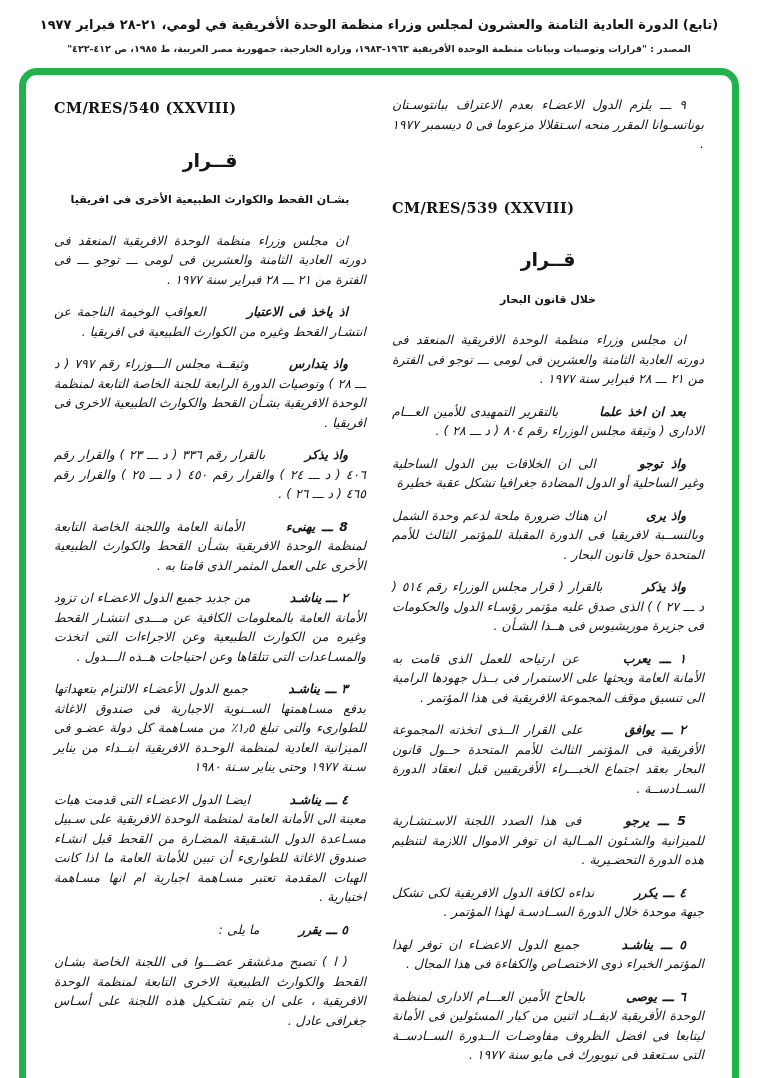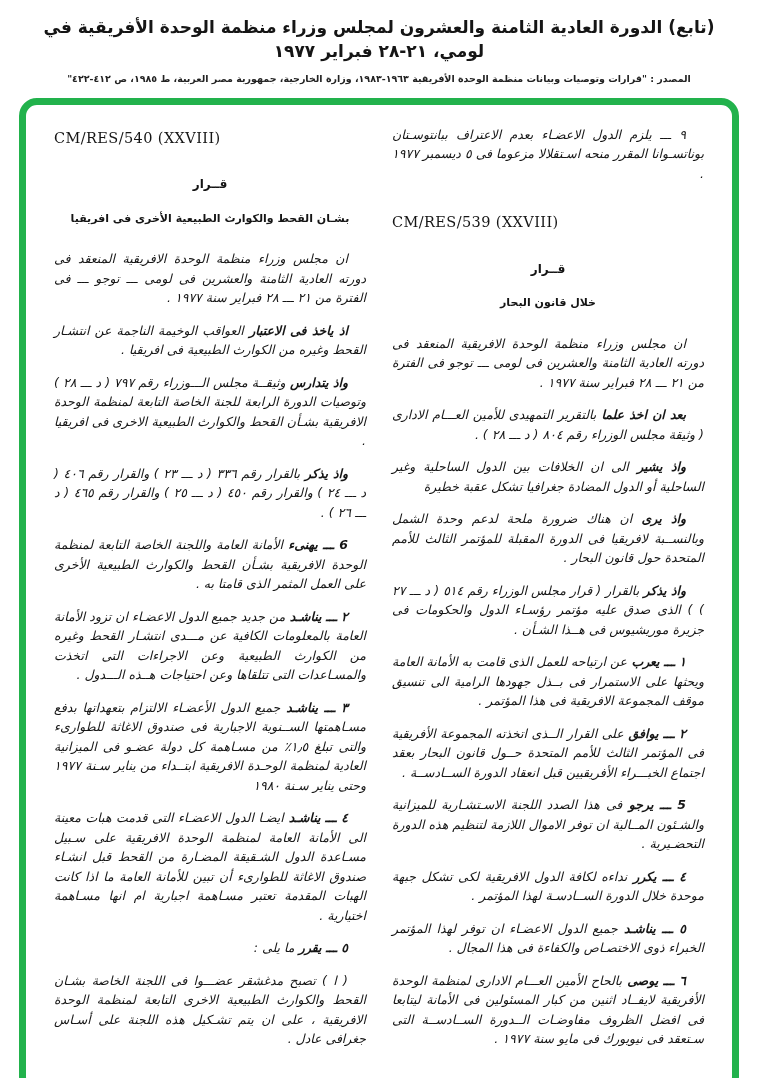--- a/index.html
+++ b/index.html
@@ -16,21 +16,21 @@
     color: #151515;
     font-family: "DejaVu Sans", sans-serif;
     padding-top: 16px;
   }
   .header {
     direction: rtl;
     text-align: center;
     padding: 0 30px;
   }
   .header-line1 {
-    font-size: 17px;
+    font-size: 13px;
     font-weight: bold;
     line-height: 1.4;
   }
   .header-line2 {
     font-size: 9.5px;
     font-weight: bold;
     margin-top: 9px;
     color: #222;
   }
   .doc-frame {
@@ -53,42 +53,42 @@
     text-align: justify;
     font-size: 12.5px;
     line-height: 1.56;
   }
   .res-code {
     direction: ltr;
     text-align: left;
     font-family: "DejaVu Serif", serif;
     font-size: 14.5px;
     letter-spacing: 0.4px;
-    font-weight: 400;
+    font-weight: 700;
     margin: 2px 0 0 0;
   }
-  .col-right .res-code { margin-top: 28px; }
+  .col-right .res-code { margin-top: 43px; }
   .res-title {
     text-align: center;
     font-weight: bold;
-    font-size: 12px;
+    font-size: 19px;
     margin: 26px 0 16px 0;
   }
   .res-subtitle {
     text-align: center;
     font-weight: bold;
     font-size: 11px;
     margin: 0 0 22px 0;
   }
   .para {
     margin: 0 0 13px 0;
     text-indent: 18px;
     font-style: italic;
   }
-  .para b { font-weight: bold; }
+  .para b { font-weight: bold; margin-left: 35px; }
 </style>
 </head>
 <body>
 
 <div class="page">
 
   <div class="header">
     <div class="header-line1">(تابع) الدورة العادية الثامنة والعشرون لمجلس وزراء منظمة الوحدة الأفريقية في لومي، ٢١-٢٨ فبراير ١٩٧٧</div>
     <div class="header-line2">المصدر : "قرارات وتوصيات وبيانات منظمة الوحدة الأفريقية ١٩٦٣-١٩٨٣، وزارة الخارجية، جمهورية مصر العربية، ط ١٩٨٥، ص ٤١٢-٤٢٢"</div>
   </div>
@@ -99,42 +99,42 @@
       <div class="col col-right">
         <div>
             <p class="para">٩ ـــ يلزم الدول الاعضـاء بعدم الاعتراف ببانتوسـتان بوناتسـوانا المقرر منحه اسـتقلالا مزعوما فى ٥ ديسمبر ١٩٧٧ .</p>
           </div>
         <div class="res-code">CM/RES/539 (XXVIII)</div>
         <div class="res-title">قــرار</div>
         <div class="res-subtitle">خلال قانون البحار</div>
         <div>
             <p class="para">ان مجلس وزراء منظمة الوحدة الافريقية المنعقد فى دورته العادية الثامنة والعشرين فى لومى ـــ توجو فى الفترة من ٢١ ـــ ٢٨ فبراير سنة ١٩٧٧ .</p>
             <p class="para"><b>بعد ان اخذ علما </b>بالتقرير التمهيدى للأمين العـــام الادارى ( وثيقة مجلس الوزراء رقم ٨٠٤ ( د ـــ ٢٨ ) .</p>
-            <p class="para"><b>واذ يشير </b>الى ان الخلافات بين الدول الساحلية وغير الساحلية أو الدول المضادة جغرافيا تشكل عقبة خطيرة</p>
+            <p class="para"><b>واذ توجو </b>الى ان الخلافات بين الدول الساحلية وغير الساحلية أو الدول المضادة جغرافيا تشكل عقبة خطيرة</p>
             <p class="para"><b>واذ يرى </b>ان هناك ضرورة ملحة لدعم وحدة الشمل وبالنســبة لافريقيا فى الدورة المقبلة للمؤتمر الثالث للأمم المتحدة حول قانون البحار .</p>
             <p class="para"><b>واذ يذكر </b>بالقرار ( قرار مجلس الوزراء رقم ٥١٤ ( د ـــ ٢٧ ) ) الذى صدق عليه مؤتمر رؤسـاء الدول والحكومات فى جزيرة موريشيوس فى هــذا الشـأن .</p>
             <p class="para"><b>١ ـــ يعرب </b>عن ارتياحه للعمل الذى قامت به الأمانة العامة ويحثها على الاستمرار فى بــذل جهودها الرامية الى تنسيق موقف المجموعة الافريقية فى هذا المؤتمر .</p>
             <p class="para"><b>٢ ـــ يوافق </b>على القرار الــذى اتخذته المجموعة الأفريقية فى المؤتمر الثالث للأمم المتحدة حــول قانون البحار بعقد اجتماع الخبـــراء الأفريقيين قبل انعقاد الدورة الســادســة .</p>
             <p class="para"><b>5 ـــ يرجو </b>فى هذا الصدد اللجنة الاسـتشـارية للميزانية والشـئون المــالية ان توفر الاموال اللازمة لتنظيم هذه الدورة التحضـيرية .</p>
             <p class="para"><b>٤ ـــ يكرر </b>نداءه لكافة الدول الافريقية لكى تشكل جبهة موحدة خلال الدورة الســادسـة لهذا المؤتمر .</p>
             <p class="para"><b>٥ ـــ يناشـد </b>جميع الدول الاعضـاء ان توفر لهذا المؤتمر الخبراء ذوى الاختصـاص والكفاءة فى هذا المجال .</p>
             <p class="para"><b>٦ ـــ يوصى </b>بالحاح الأمين العـــام الادارى لمنظمة الوحدة الأفريقية لايفــاد اثنين من كبار المسئولين فى الأمانة ليتابعا فى افضل الظروف مفاوضـات الــدورة الســادســة التى سـتعقد فى نيويورك فى مايو سنة ١٩٧٧ .</p>
           </div>
       </div>
 
       <div class="col col-left">
         <div class="res-code">CM/RES/540 (XXVIII)</div>
         <div class="res-title">قــرار</div>
         <div class="res-subtitle">بشـان القحط والكوارث الطبيعية الأخرى فى افريقيا</div>
         <div>
             <p class="para">ان مجلس وزراء منظمة الوحدة الافريقية المنعقد فى دورته العادية الثامنة والعشرين فى لومى ـــ توجو ـــ فى الفترة من ٢١ ـــ ٢٨ فبراير سنة ١٩٧٧ .</p>
             <p class="para"><b>اذ ياخذ فى الاعتبار </b>العواقب الوخيمة الناجمة عن انتشـار القحط وغيره من الكوارث الطبيعية فى افريقيا .</p>
             <p class="para"><b>واذ يتدارس </b>وثيقــة مجلس الـــوزراء رقم ٧٩٧ ( د ـــ ٢٨ ) وتوصيات الدورة الرابعة للجنة الخاصة التابعة لمنظمة الوحدة الافريقية بشـأن القحط والكوارث الطبيعية الاخرى فى افريقيا .</p>
             <p class="para"><b>واذ يذكر </b>بالقرار رقم ٣٣٦ ( د ـــ ٢٣ ) والقرار رقم ٤٠٦ ( د ـــ ٢٤ ) والقرار رقم ٤٥٠ ( د ـــ ٢٥ ) والقرار رقم ٤٦٥ ( د ـــ ٢٦ ) .</p>
-            <p class="para"><b>6 ـــ يهنىء </b>الأمانة العامة واللجنة الخاصة التابعة لمنظمة الوحدة الافريقية بشـأن القحط والكوارث الطبيعية الأخرى على العمل المثمر الذى قامتا به .</p>
+            <p class="para"><b>8 ـــ يهنىء </b>الأمانة العامة واللجنة الخاصة التابعة لمنظمة الوحدة الافريقية بشـأن القحط والكوارث الطبيعية الأخرى على العمل المثمر الذى قامتا به .</p>
             <p class="para"><b>٢ ـــ يناشـد </b>من جديد جميع الدول الاعضـاء ان تزود الأمانة العامة بالمعلومات الكافية عن مـــدى انتشـار القحط وغيره من الكوارث الطبيعية وعن الاجراءات التى اتخذت والمسـاعدات التى تتلقاها وعن احتياجات هــذه الـــدول .</p>
             <p class="para"><b>٣ ـــ يناشـد </b>جميع الدول الأعضـاء الالتزام بتعهداتها بدفع مسـاهمتها الســنوية الاجبارية فى صندوق الاغاثة للطوارىء والتى تبلغ ١٫٥٪ من مسـاهمة كل دولة عضـو فى الميزانية العادية لمنظمة الوحـدة الافريقية ابتــداء من يناير سـنة ١٩٧٧ وحتى يناير سـنة ١٩٨٠</p>
             <p class="para"><b>٤ ـــ يناشـد </b>ايضـا الدول الاعضـاء التى قدمت هبات معينة الى الأمانة العامة لمنظمة الوحدة الافريقية على سـبيل مسـاعدة الدول الشـقيقة المضـارة من القحط قبل انشـاء صندوق الاغاثة للطوارىء أن تبين للأمانة العامة ما اذا كانت الهبات المقدمة تعتبر مسـاهمة اجبارية ام انها مسـاهمة اختيارية .</p>
             <p class="para"><b>٥ ـــ يقرر </b>ما يلى :</p>
             <p class="para">( ا ) تصبح مدغشقر عضـــوا فى اللجنة الخاصة بشـان القحط والكوارث الطبيعية الاخرى التابعة لمنظمة الوحدة الافريقية ، على ان يتم تشـكيل هذه اللجنة على أسـاس جغرافى عادل .</p>
           </div>
       </div>
 
     </div>
   </div>

